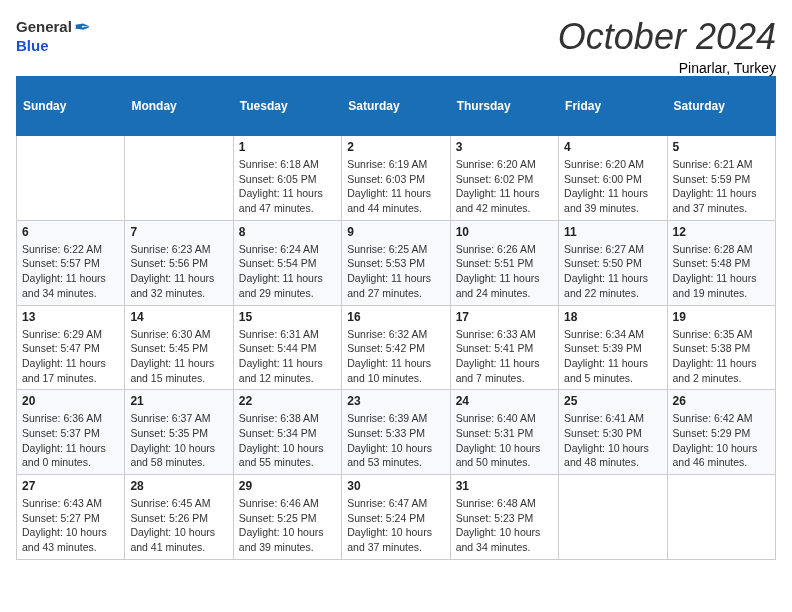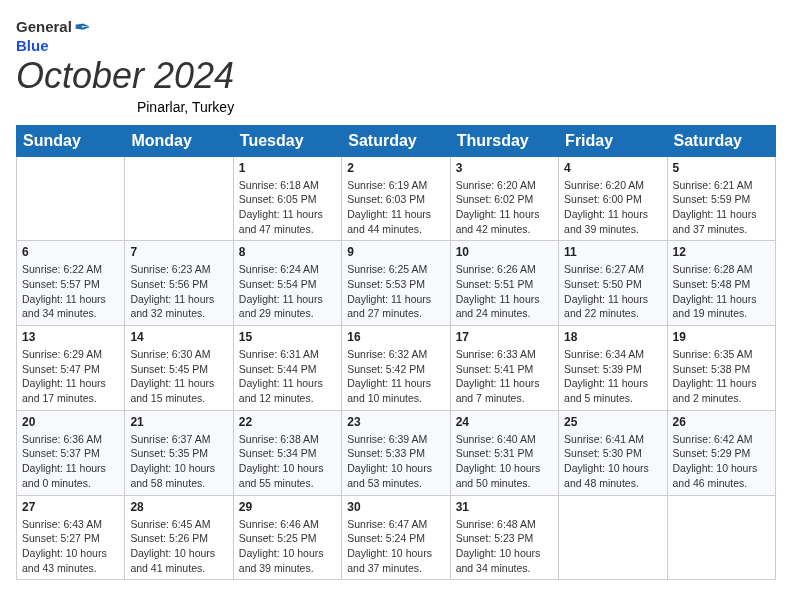--- a/index.html
+++ b/index.html
@@ -7,46 +7,44 @@
       font-family: Arial, sans-serif;
       background: #fff;
       width: 792px;
       min-height: 612px;
       padding: 16px;
     }
     .header {
       display: flex;
       justify-content: space-between;
       align-items: flex-start;
-      margin-bottom: 10px;
-      flex-direction: column;
     }
     .logo {
       display: flex;
       align-items: center;
       gap: 4px;
     }
     .logo-text-general { font-size: 15px; font-weight: bold; color: #333; }
     .logo-text-blue { font-size: 15px; font-weight: bold; color: #1d4ed8; }
     .logo-bird { color: #1a6eb5; font-size: 20px; margin-left: 2px; }
     .title-block { text-align: right; }
     .month-title { font-size: 36px; font-weight: 300; color: #333; font-style: italic; }
     .location { font-size: 14px; color: #000000; margin-top: 2px; }
     .calendar {
       width: 100%;
       border-collapse: collapse;
       font-size: 11px;
     }
     .calendar th {
       background: #1a6eb5;
       color: #fff;
-      padding: 6px 6px;
+      padding: 22px 6px;
       text-align: left;
       font-weight: bold;
-      font-size: 16px;
+      font-size: 12px;
       border: 1px solid #1a6eb5;
     }
     .calendar td {
       border: 1px solid #ccc;
       vertical-align: top;
       padding: 4px 5px;
       width: calc(100%/7);
       min-height: 80px;
       background: #fff;
     }

